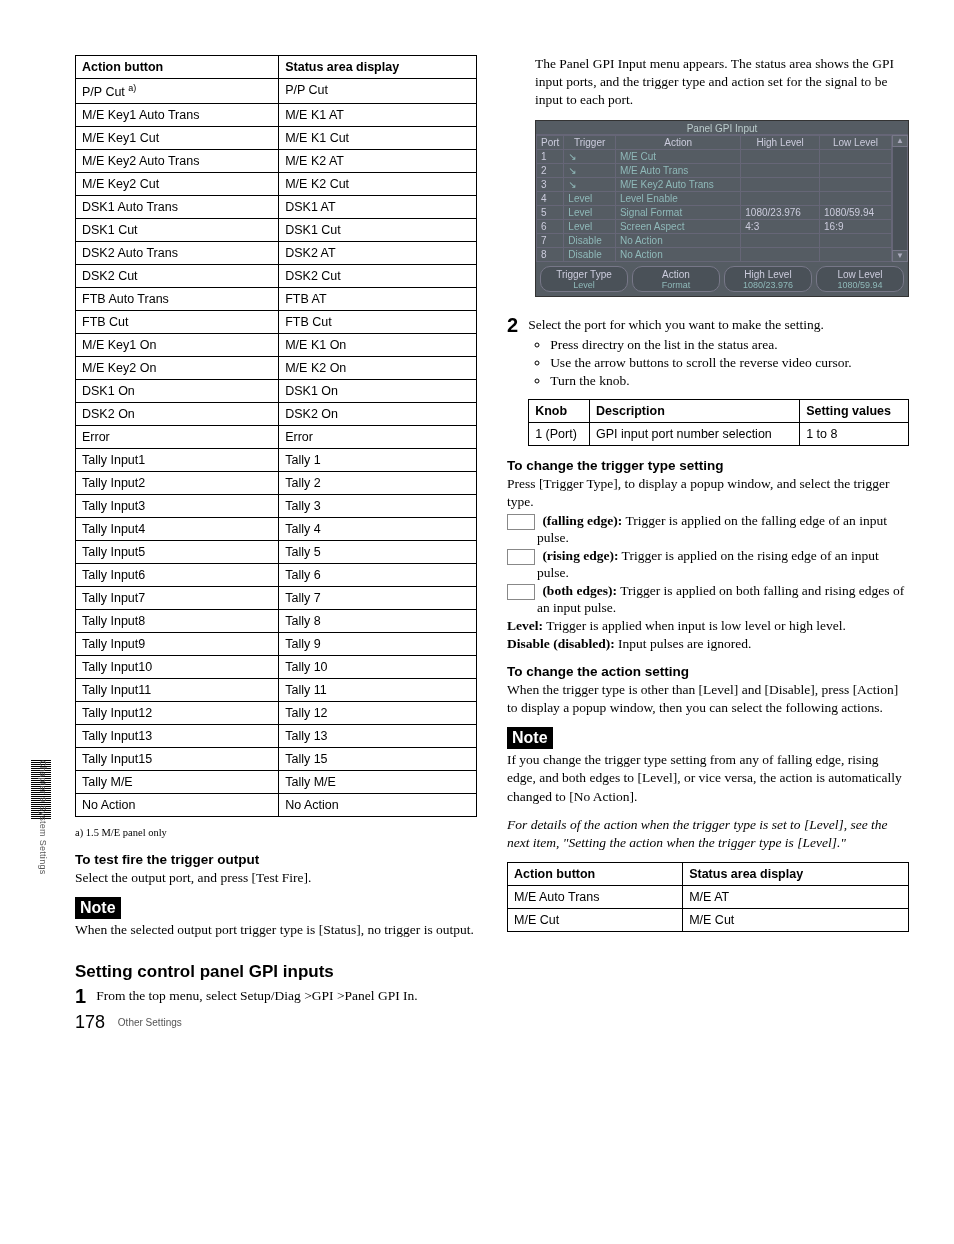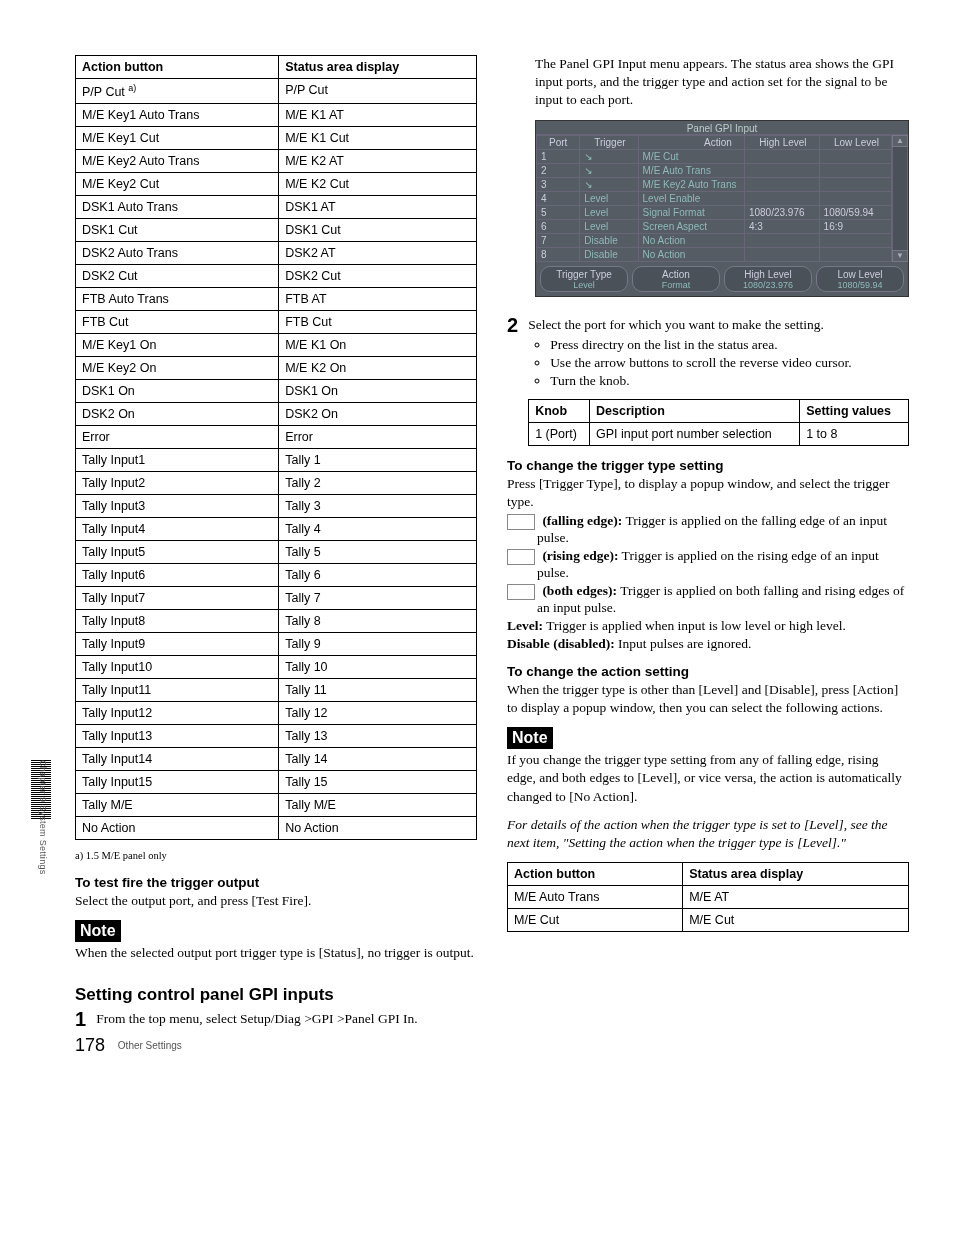--- a/index.html
+++ b/index.html
@@ -140,22 +140,22 @@
   }
   .panel-table {
     width: 100%;
     border-collapse: collapse;
     font-size: 10px;
   }
   .panel-table th {
     background: #555c63;
     color: #ccd;
     font-weight: normal;
-    text-align: right;
-    padding: 1px 12px;
+    text-align: center;
+    padding: 1px 4px;
     border: 1px solid #667;
   }
   .panel-table td {
     padding: 1px 4px;
     border: 1px solid #667;
     color: #8fb9b9;
     font-size: 10px;
   }
   .panel-table td.num {
     color: #ccd;
@@ -381,24 +381,20 @@
             <td>Tally Input11</td>
             <td>Tally 11</td>
           </tr>
           <tr>
             <td>Tally Input12</td>
             <td>Tally 12</td>
           </tr>
           <tr>
             <td>Tally Input13</td>
             <td>Tally 13</td>
-          </tr>
-          <tr>
-            <td>Tally Input14</td>
-            <td>Tally 14</td>
           </tr>
           <tr>
             <td>Tally Input15</td>
             <td>Tally 15</td>
           </tr>
           <tr>
             <td>Tally M/E</td>
             <td>Tally M/E</td>
           </tr>
           <tr>

